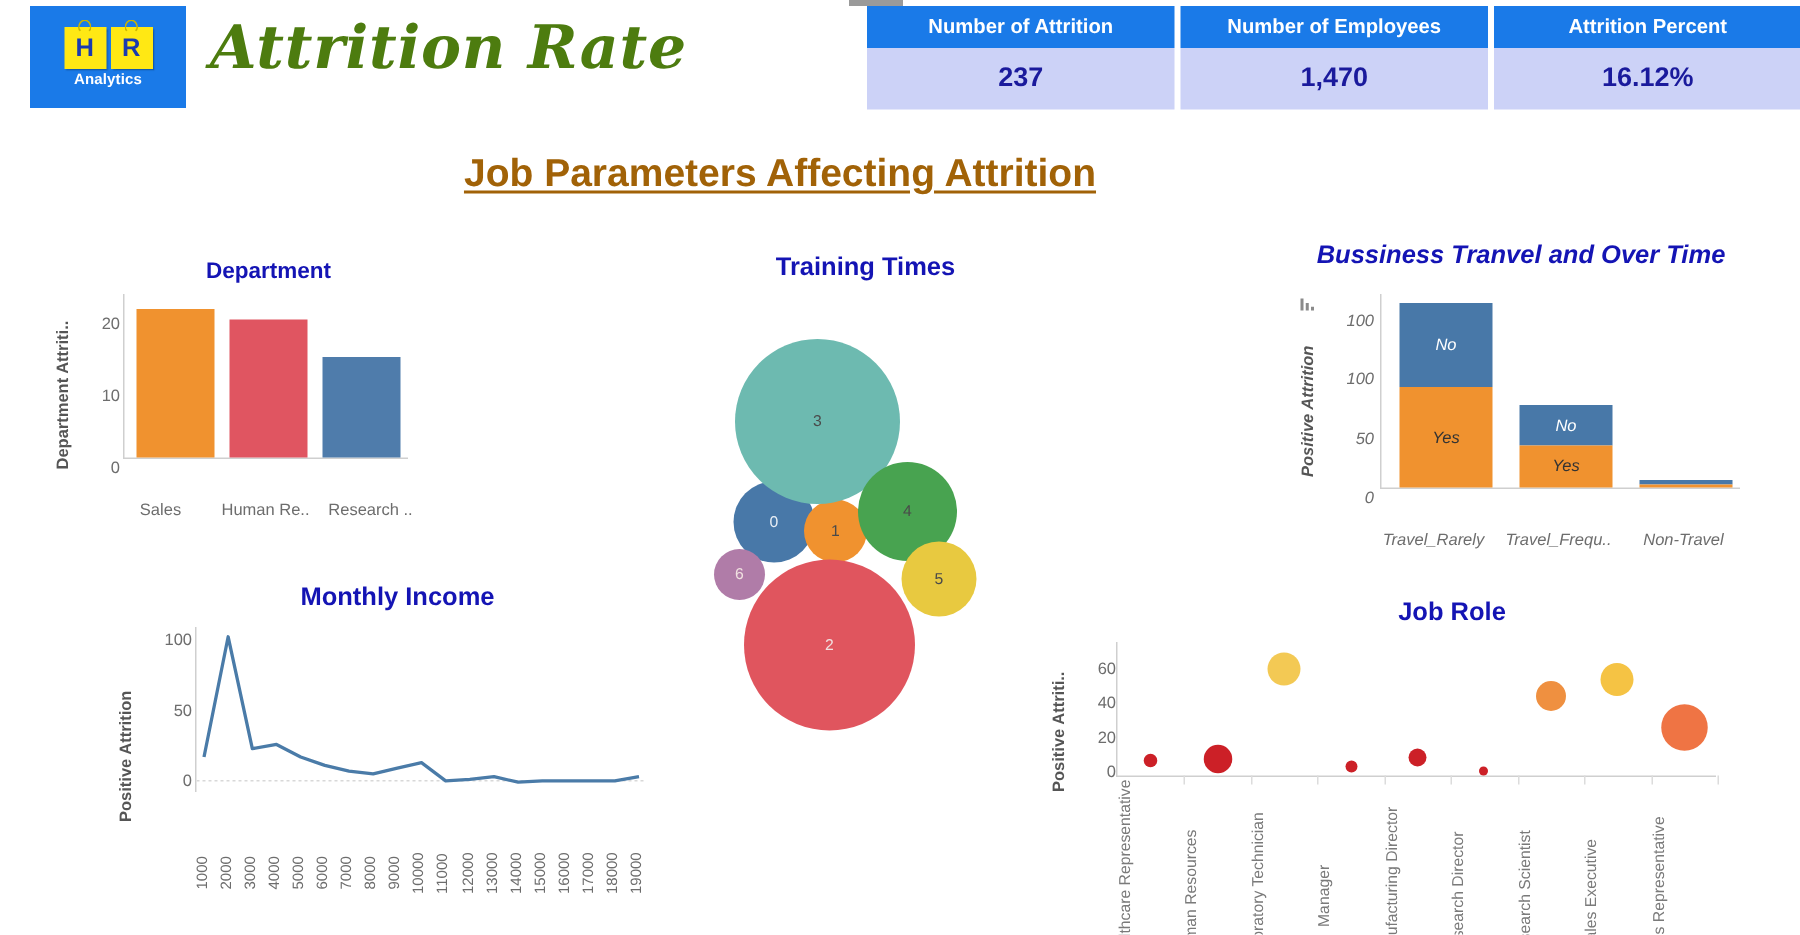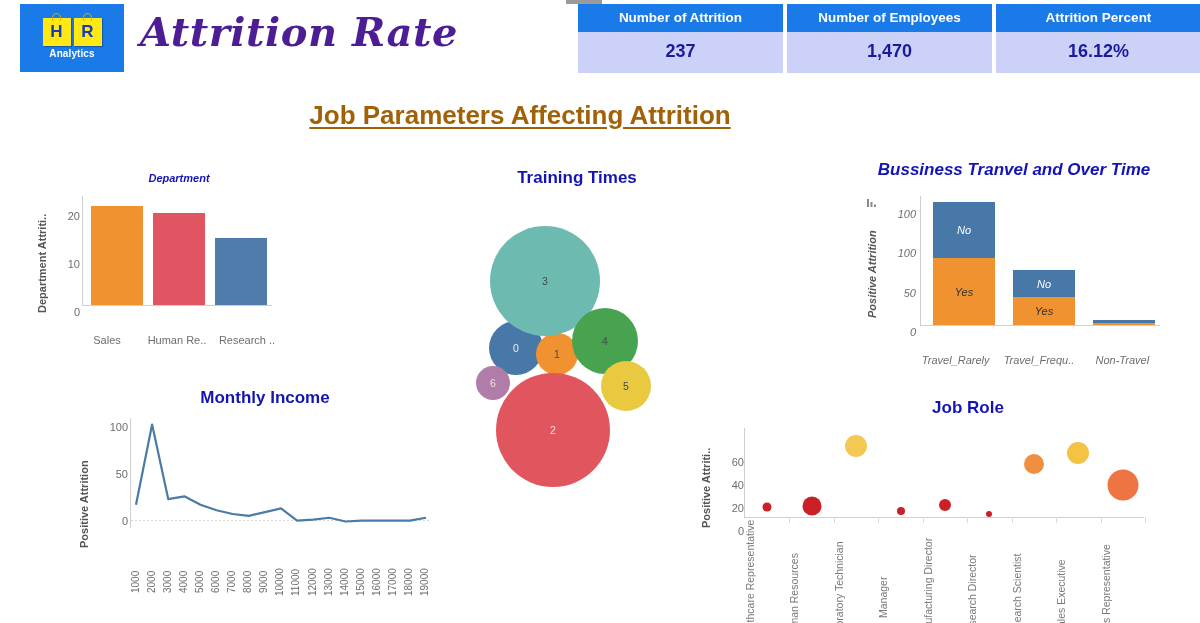--- a/index.html
+++ b/index.html
@@ -46,21 +46,21 @@
   }
   #logo-analytics-label {
     color: #ffffff; font-size: 10px; font-weight: bold;
     letter-spacing: .1px;
   }
   #dashboard-title {
     position: absolute; left: 140px; top: 8px;
     font-family: "DejaVu Serif", serif;
     font-size: 40px; font-weight: bold;
     font-style: italic;
-    color: #4c1d95;
+    color: #4d7c0f;
     letter-spacing: .5px;
     white-space: nowrap;
   }
   #top-scrap { position: absolute; left: 566px; top: 0; width: 36px; height: 4px; background: #9a9a9a; }
 
   
   #kpi-row {
     position: absolute; left: 578px; top: 4px;
     display: flex; gap: 4px;
   }
@@ -98,21 +98,21 @@
   .axis-label {
     color: #555555; font-size: 11px; font-weight: bold;
     writing-mode: vertical-rl; transform: rotate(180deg);
     white-space: nowrap;
   }
   .tick { color: #6d6d6d; font-size: 11px; white-space: nowrap; }
   .cat { color: #6d6d6d; font-size: 11px; white-space: nowrap; margin-top: 24px; }
 
   
   #panel-department { left: 14px; top: 172px; width: 290px; height: 170px; }
-  #dept-title { font-size: 11px; margin-left: 40px; font-style: italic; }
+  #dept-title { font-size: 15px; margin-left: 40px; }
   #dept-ylabel { position: absolute; left: 22px; top: 26px; height: 115px; }
   #dept-plot {
     position: absolute; left: 68px; top: 24px;
     width: 190px; height: 110px;
     border-left: 1.3px solid #cfcfcf;
     border-bottom: 1.3px solid #cfcfcf;
   }
   .dept-bar { position: absolute; bottom: 0; width: 52px; }
   #dept-ticks { position: absolute; left: 40px; top: 18px; width: 26px; height: 120px; }
   #dept-ticks .tick { position: absolute; right: 0; text-align: right; }
@@ -167,21 +167,21 @@
   #jobrole-ylabel { position: absolute; left: 14px; top: 32px; height: 98px; }
   #jobrole-plot {
     position: absolute; left: 58px; top: 30px;
     width: 400px; height: 90px;
     border-left: 1.3px solid #cfcfcf;
     border-bottom: 1.3px solid #cfcfcf;
   }
   .jr-dot { position: absolute; border-radius: 50%; transform: translate(-50%, 50%); }
   .jr-gridline { position: absolute; bottom: -6px; width: 1px; height: 6px; background: #dcdcdc; }
   #jobrole-ticks { position: absolute; left: 34px; top: 24px; width: 24px; height: 100px; }
-  #jobrole-ticks .tick { position: absolute; right: 0; margin-top: 16px; }
+  #jobrole-ticks .tick { position: absolute; right: 0; }
   #jobrole-cats { position: absolute; left: 58px; top: 128px; width: 400px; display: flex; }
   #jobrole-cats .cat {
     flex: 1; text-align: center; font-size: 10.5px; color: #7a7a7a;
     writing-mode: vertical-rl; transform: rotate(180deg);
     height: 94px; line-height: 1.15;
   }
 </style>
 </head>
 <body>
 

